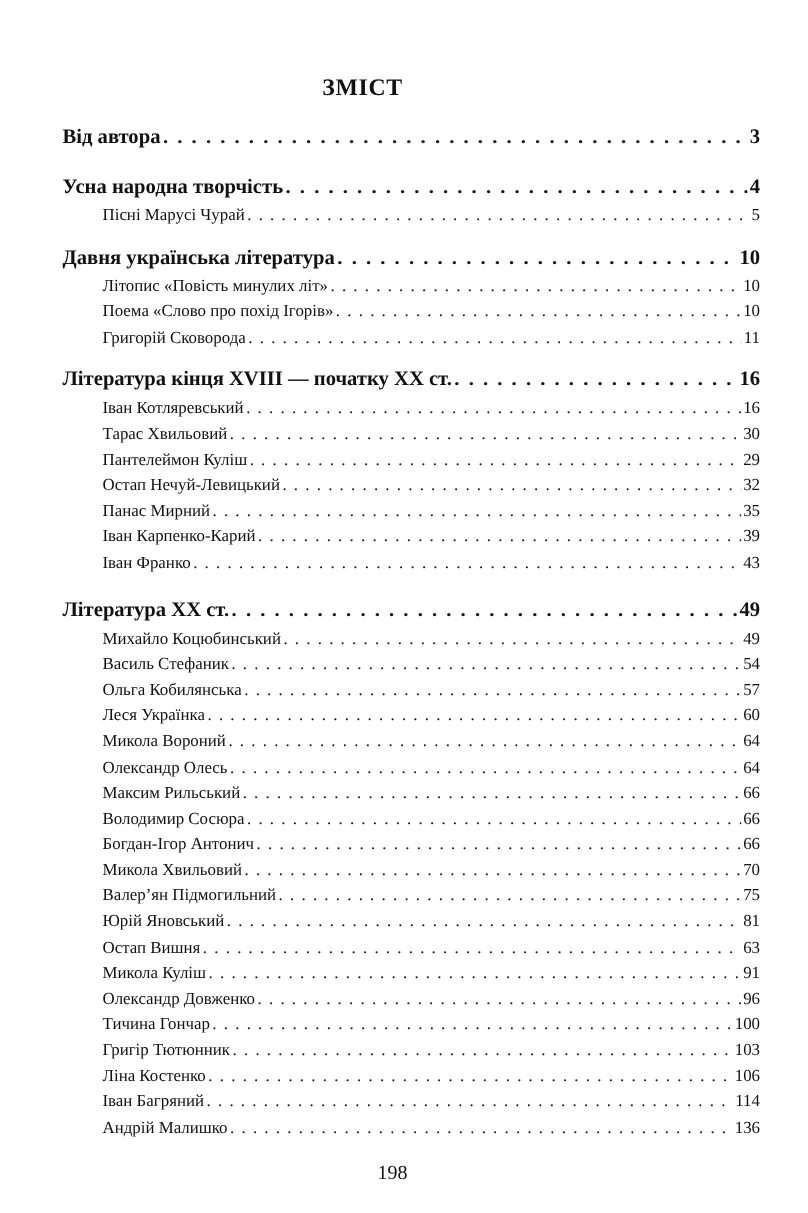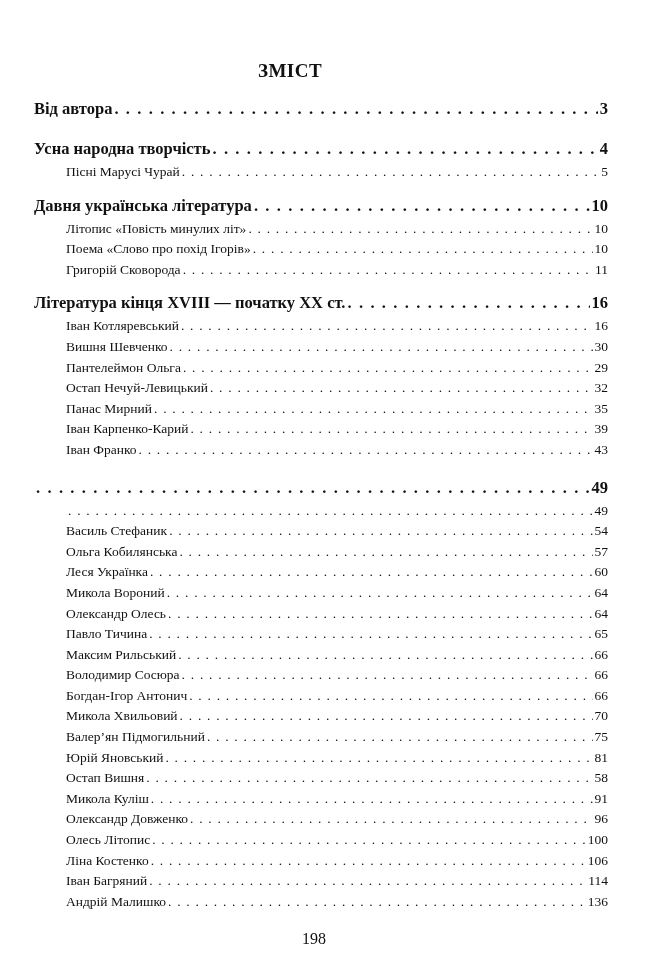--- a/index.html
+++ b/index.html
@@ -8,21 +8,21 @@
       font-family: "Liberation Serif", "DejaVu Serif", serif; color: #111;
     }
     .title {
       position: absolute; top: 60px; left: 0; width: 580px; text-align: center;
       font-weight: bold; font-size: 19px; letter-spacing: 0.5px;
     }
     .toc { position: absolute; left: 34px; width: 574px; top: 96px; }
     .row {
       display: flex; align-items: baseline; white-space: nowrap; overflow: hidden;
     }
-    .row .label { flex: 0 0 auto; }
+    .row .label { flex: 0 0 auto; margin-left: 16px; }
     .row .leader {
       flex: 1 1 auto; overflow: hidden; margin: 0 2px;
     }
     .row .leader::before {
       content: ". . . . . . . . . . . . . . . . . . . . . . . . . . . . . . . . . . . . . . . . . . . . . . . . . . . . . . . . . . . . . . . . . . . . . . . . . . . . . . . . . . . . . . . . . . . . . . . . . . . . . . . . . . . . . . . . . . . . . . . . . . . . . . . . . . . . . . . . . . . . . . . . . . . . . .";
       letter-spacing: 0;
     }
     .row .page { flex: 0 0 auto; }
     .section {
       font-weight: bold; font-size: 16.5px; height: 26px; line-height: 26px;
@@ -87,26 +87,26 @@
     <span class="label">Література кінця XVIII — початку XX ст.</span>
     <span class="leader"></span>
     <span class="page">16</span>
   </div>
   <div class="row entry">
     <span class="label">Іван Котляревський</span>
     <span class="leader"></span>
     <span class="page">16</span>
   </div>
   <div class="row entry">
-    <span class="label">Вишня Шевченко</span>
+    <span class="label">Тарас Хвильовий</span>
     <span class="leader"></span>
     <span class="page">30</span>
   </div>
   <div class="row entry">
-    <span class="label">Пантелеймон Ольга</span>
+    <span class="label">Пантелеймон Куліш</span>
     <span class="leader"></span>
     <span class="page">29</span>
   </div>
   <div class="row entry">
     <span class="label">Остап Нечуй-Левицький</span>
     <span class="leader"></span>
     <span class="page">32</span>
   </div>
   <div class="row entry">
     <span class="label">Панас Мирний</span>
@@ -118,24 +118,26 @@
     <span class="leader"></span>
     <span class="page">39</span>
   </div>
   <div class="row entry">
     <span class="label">Іван Франко</span>
     <span class="leader"></span>
     <span class="page">43</span>
   </div>
 
   <div class="row section" style="margin-top:14px">
+    <span class="label">Література XX ст.</span>
     <span class="leader"></span>
     <span class="page">49</span>
   </div>
   <div class="row entry">
+      <span class="label">Михайло Коцюбинський</span>
       <span class="leader"></span>
       <span class="page">49</span>
     </div>
   <div class="row entry">
       <span class="label">Василь Стефаник</span>
       <span class="leader"></span>
       <span class="page">54</span>
     </div>
   <div class="row entry">
       <span class="label">Ольга Кобилянська</span>
@@ -151,25 +153,20 @@
       <span class="label">Микола Вороний</span>
       <span class="leader"></span>
       <span class="page">64</span>
     </div>
   <div class="row entry">
       <span class="label">Олександр Олесь</span>
       <span class="leader"></span>
       <span class="page">64</span>
     </div>
   <div class="row entry">
-      <span class="label">Павло Тичина</span>
-      <span class="leader"></span>
-      <span class="page">65</span>
-    </div>
-  <div class="row entry">
       <span class="label">Максим Рильський</span>
       <span class="leader"></span>
       <span class="page">66</span>
     </div>
   <div class="row entry">
       <span class="label">Володимир Сосюра</span>
       <span class="leader"></span>
       <span class="page">66</span>
     </div>
   <div class="row entry">
@@ -188,38 +185,43 @@
       <span class="page">75</span>
     </div>
   <div class="row entry">
       <span class="label">Юрій Яновський</span>
       <span class="leader"></span>
       <span class="page">81</span>
     </div>
   <div class="row entry">
       <span class="label">Остап Вишня</span>
       <span class="leader"></span>
-      <span class="page">58</span>
+      <span class="page">63</span>
     </div>
   <div class="row entry">
       <span class="label">Микола Куліш</span>
       <span class="leader"></span>
       <span class="page">91</span>
     </div>
   <div class="row entry">
       <span class="label">Олександр Довженко</span>
       <span class="leader"></span>
       <span class="page">96</span>
     </div>
   <div class="row entry">
-      <span class="label">Олесь Літопис</span>
+      <span class="label">Тичина Гончар</span>
       <span class="leader"></span>
       <span class="page">100</span>
     </div>
   <div class="row entry">
+      <span class="label">Григір Тютюнник</span>
+      <span class="leader"></span>
+      <span class="page">103</span>
+    </div>
+  <div class="row entry">
       <span class="label">Ліна Костенко</span>
       <span class="leader"></span>
       <span class="page">106</span>
     </div>
   <div class="row entry">
       <span class="label">Іван Багряний</span>
       <span class="leader"></span>
       <span class="page">114</span>
     </div>
   <div class="row entry">

